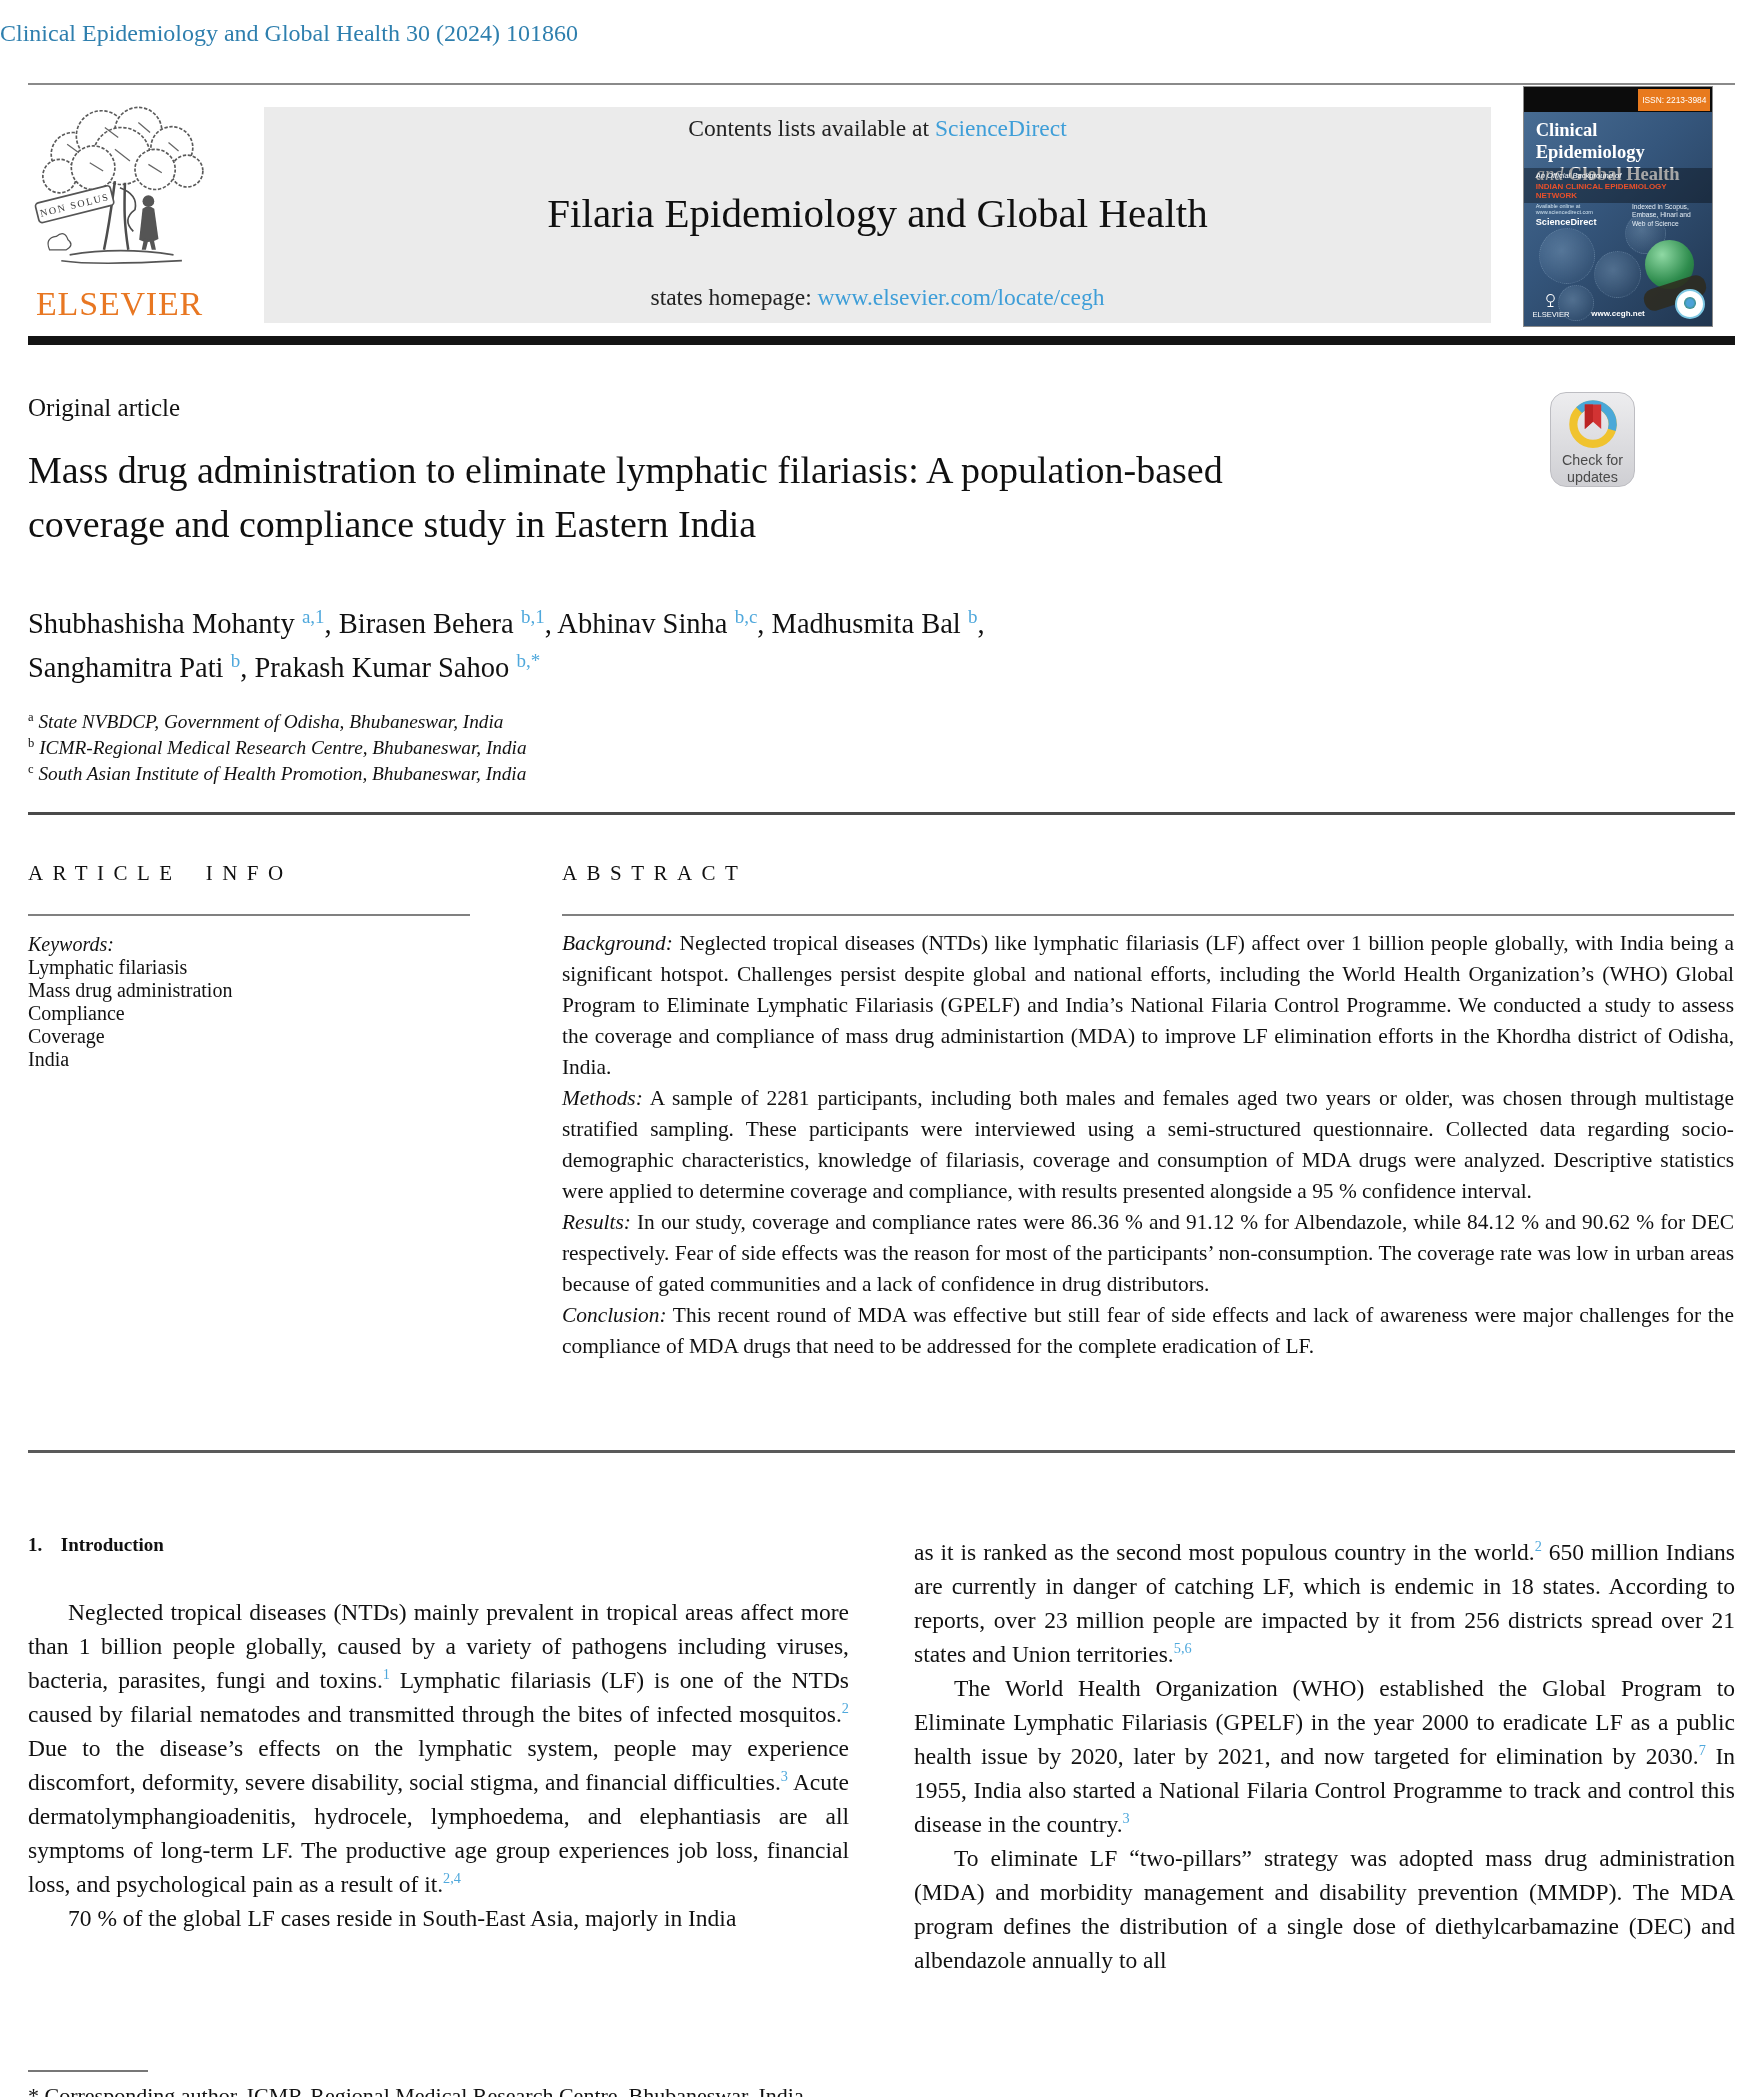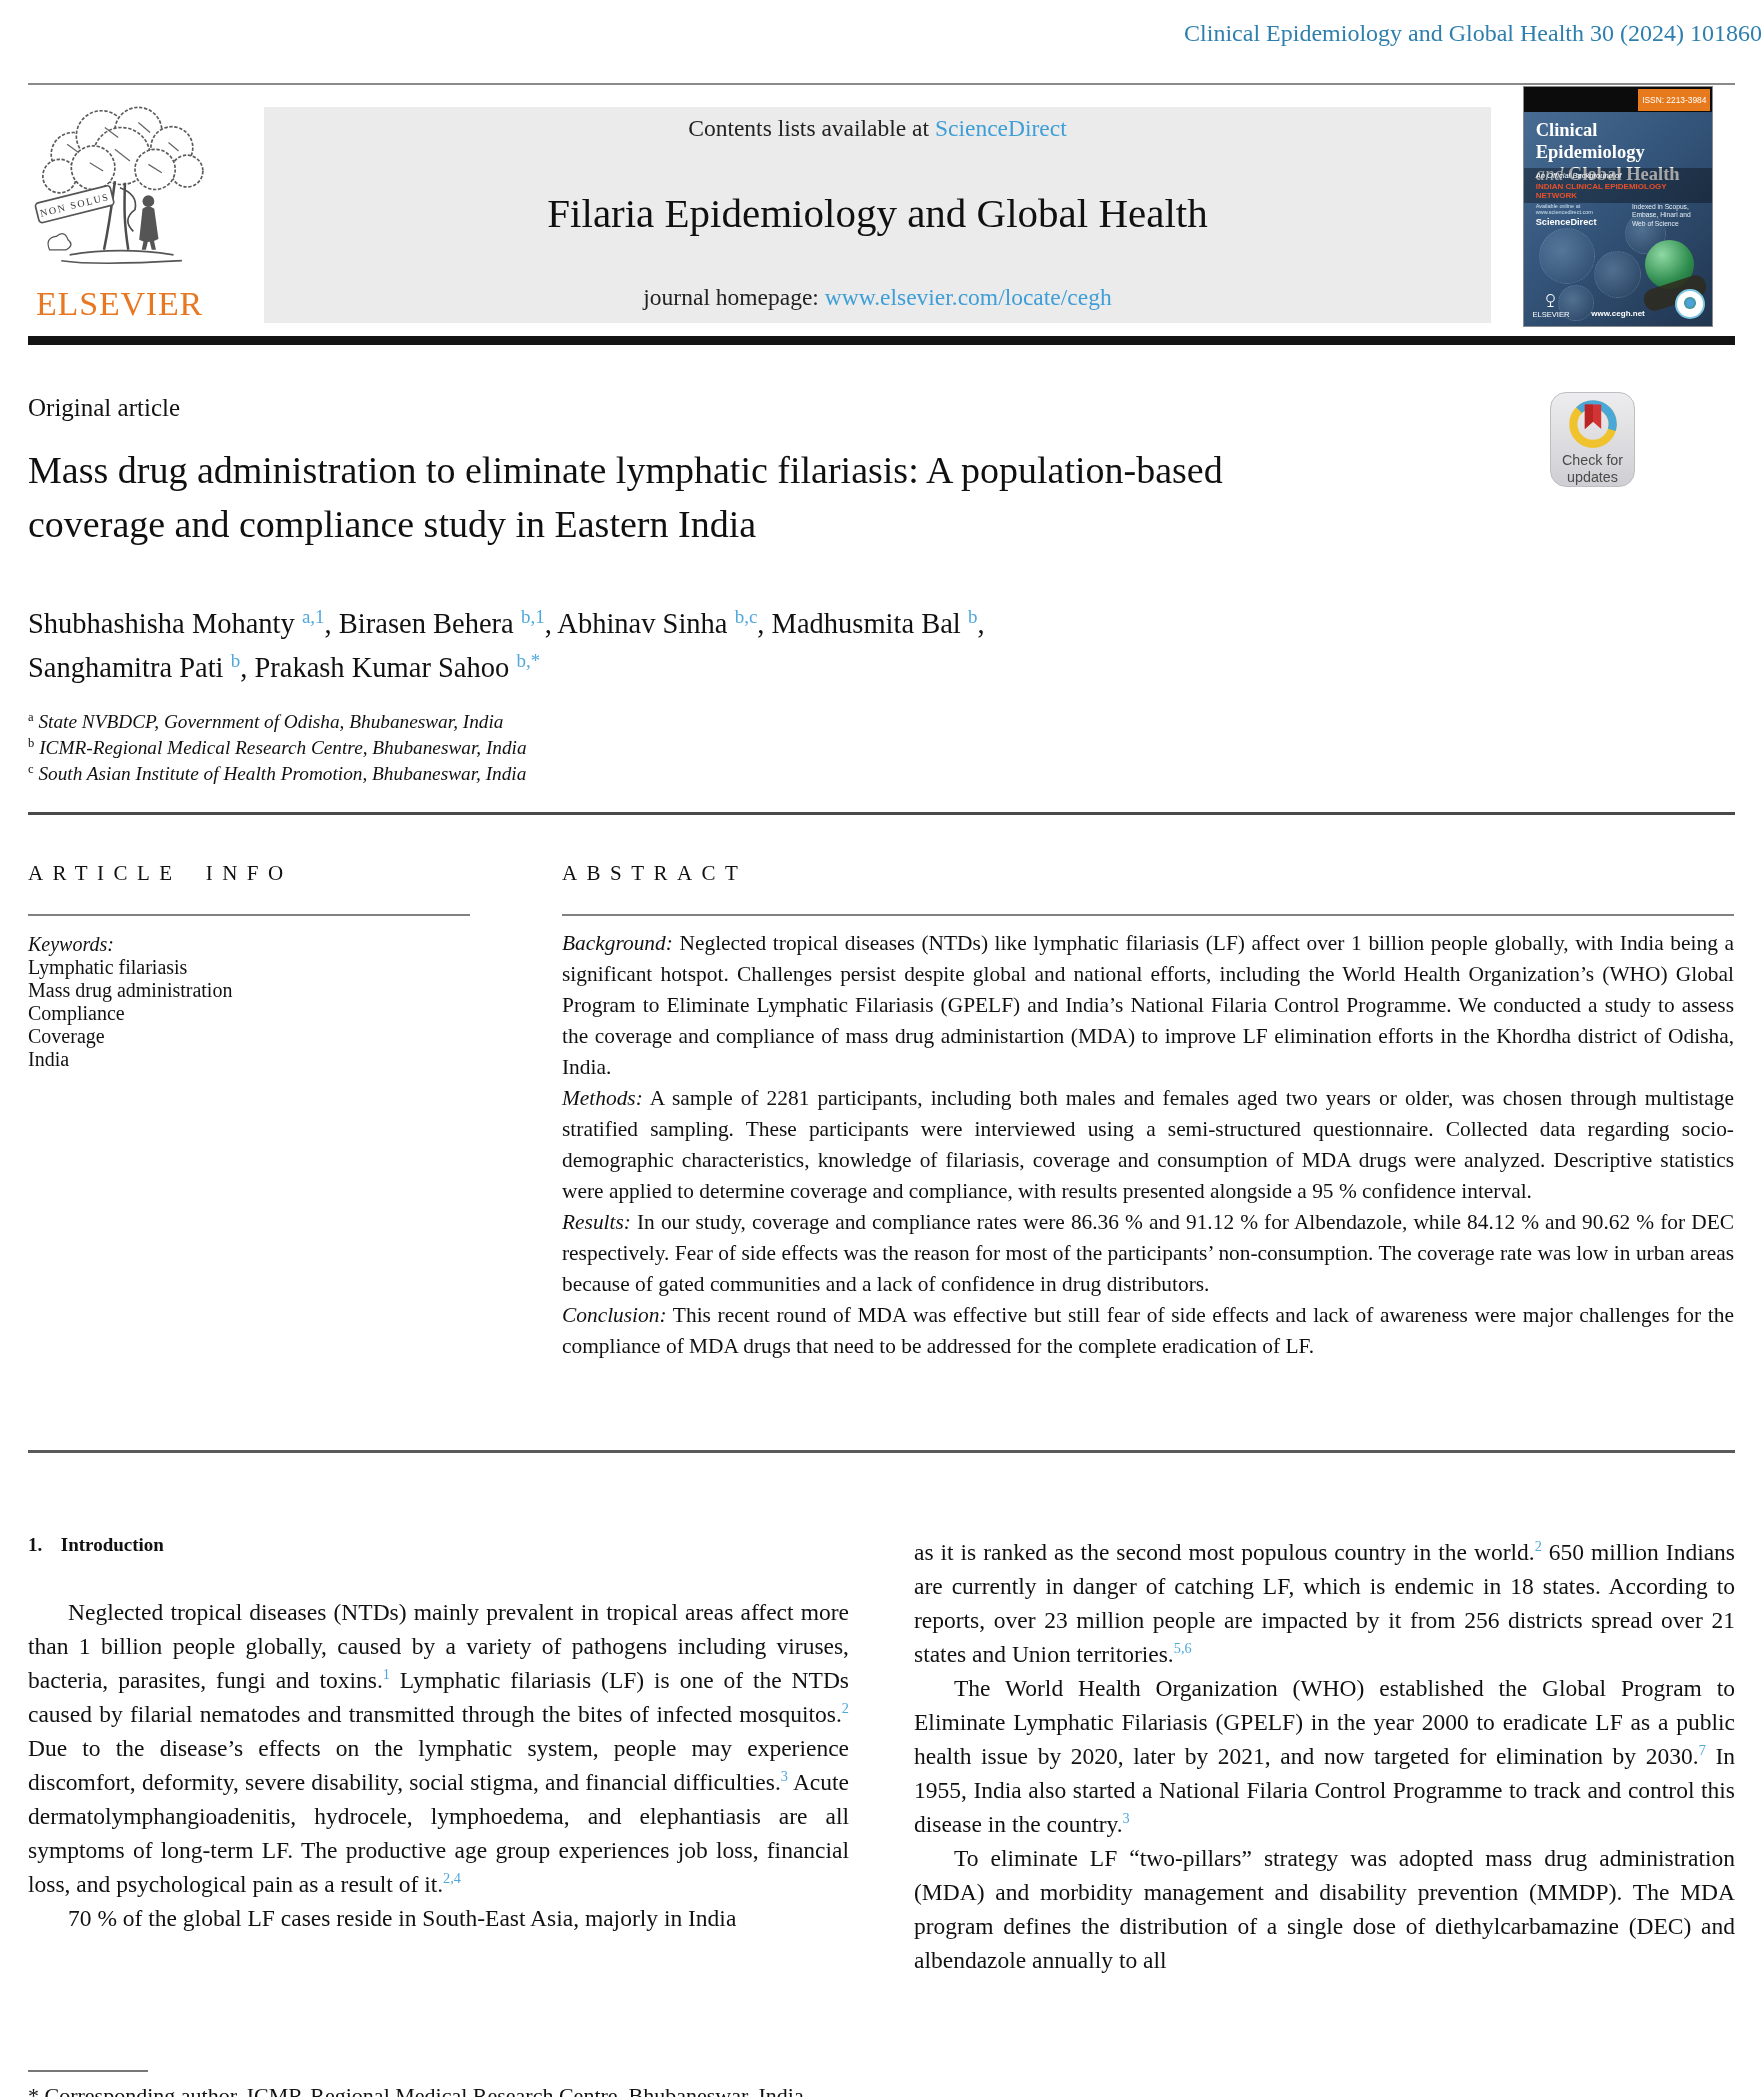--- a/index.html
+++ b/index.html
@@ -1,21 +1,21 @@
 <!DOCTYPE html>
 <html style="font-size:13.4px"><head>
 <meta charset="utf-8">
 <style>
   html,body{margin:0;padding:0;background:#fff;}
   .page{position:relative;width:1762px;height:2098px;background:#fff;overflow:hidden;
         font-family:"Liberation Serif","DejaVu Serif",serif;color:#111;}
   .abs{position:absolute;}
 
   
-  .citation{top:20px;left:0;width:1762px;text-align:right;font-size:24px;color:#2e7fae;}
+  .citation{top:20px;left:0;width:1762px;text-align:left;font-size:24px;color:#2e7fae;}
 
   
   .hairline{top:83px;left:28px;width:1707px;height:1.7px;background:#8a8a8a;}
   .blackbar{top:336px;left:28px;width:1707px;height:9.2px;background:#141414;}
   .midrule{top:812px;left:28px;width:1707px;height:2.5px;background:#4a4a4a;}
   .botrule{top:1450px;left:28px;width:1707px;height:2.5px;background:#5a5a5a;}
   .colrule-left{top:914px;left:28px;width:442px;height:1.7px;background:#808080;}
   .colrule-right{top:914px;left:562px;width:1172px;height:1.7px;background:#808080;}
   .footrule{top:2070px;left:28px;width:120px;height:1.7px;background:#777;}
 
@@ -143,21 +143,21 @@
         <path d="M48,199 q40,6 144,0"></path>
         <path d="M34,186 q-6,-14 8,-16 q10,-8 14,4 q8,6 -2,12 z" stroke-width="1.5"></path>
       </g>
     </svg>
     <div class="logo-word">ELSEVIER</div>
   </div>
 
   <div class="abs banner">
     <div class="contents"><span>Contents lists available at </span><span class="blue-link">ScienceDirect</span></div>
     <div class="jtitle">Filaria Epidemiology and Global Health</div>
-    <div class="homepage"><span>journal homepage: </span><span class="blue-link">www.elsevier.com/locate/cegh</span></div>
+    <div class="homepage"><span>states homepage: </span><span class="blue-link">www.elsevier.com/locate/cegh</span></div>
   </div>
 
   <div class="abs cover">
     <div class="band"></div>
     <div class="issn">ISSN: 2213-3984</div>
     <div class="blob" style="left:15px;top:141px;width:54px;height:54px;"></div>
     <div class="blob" style="left:70px;top:164px;width:45px;height:45px;"></div>
     <div class="blob" style="left:101px;top:126px;width:39px;height:39px;"></div>
     <div class="blob" style="left:34px;top:198px;width:34px;height:34px;"></div>
     <div class="ctitle">

